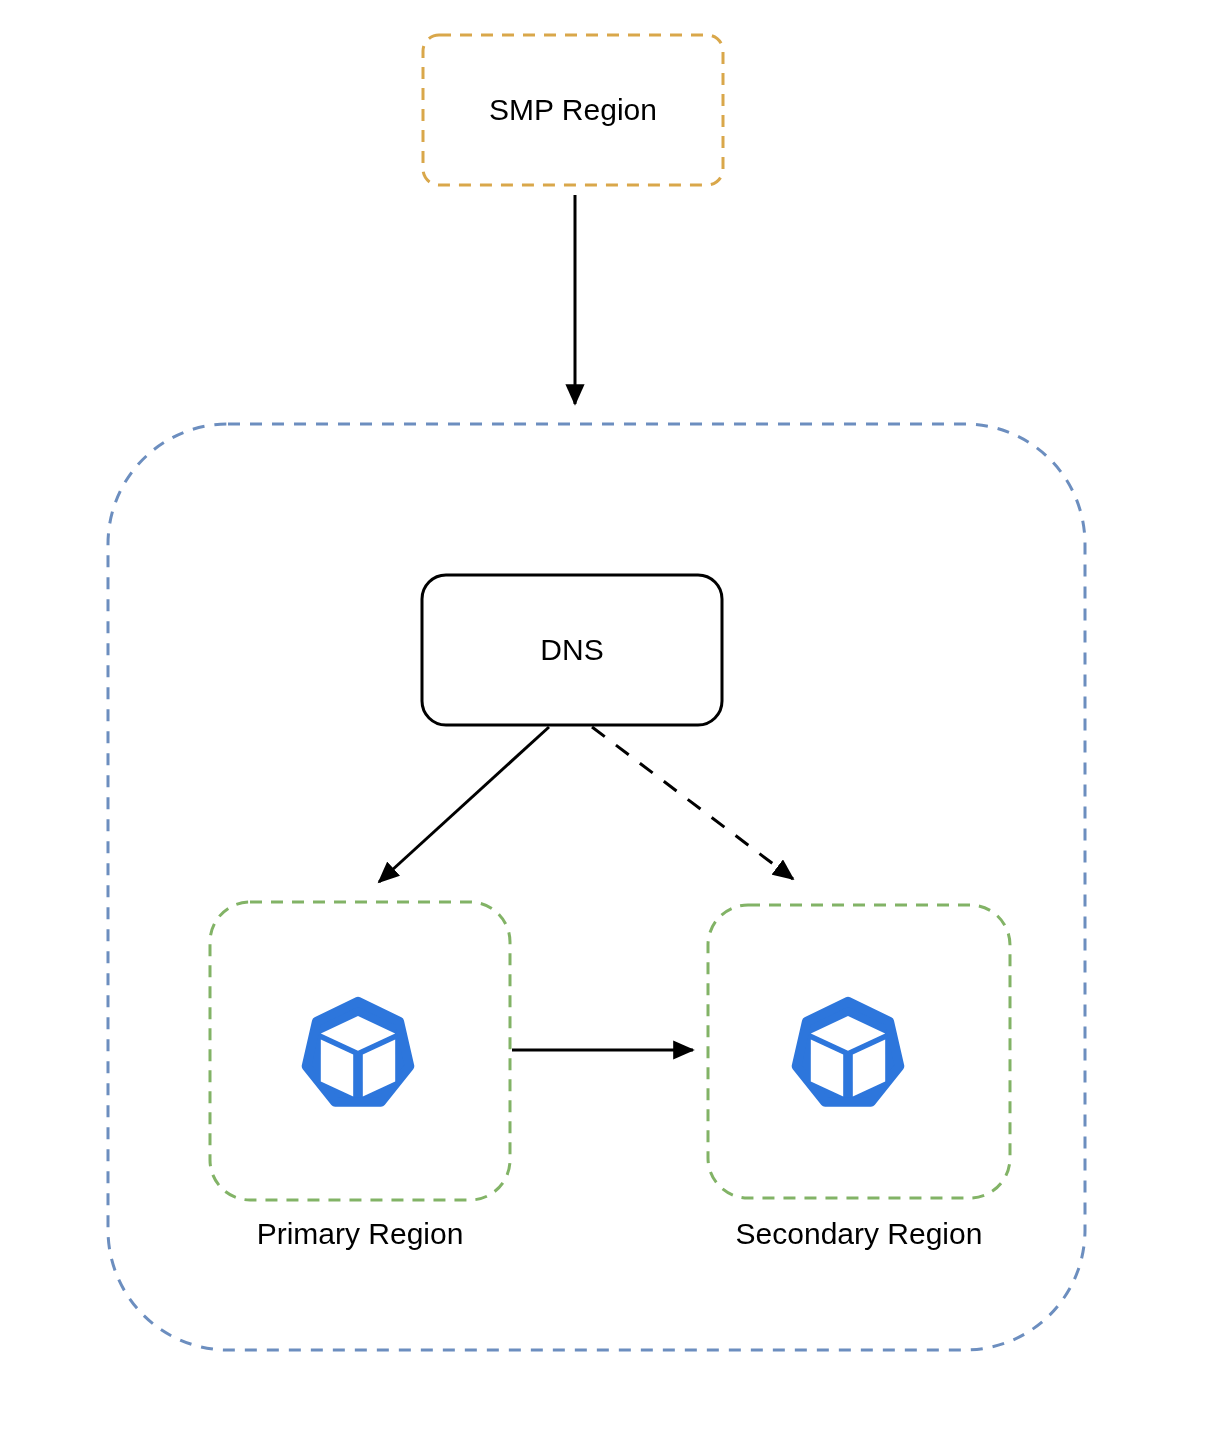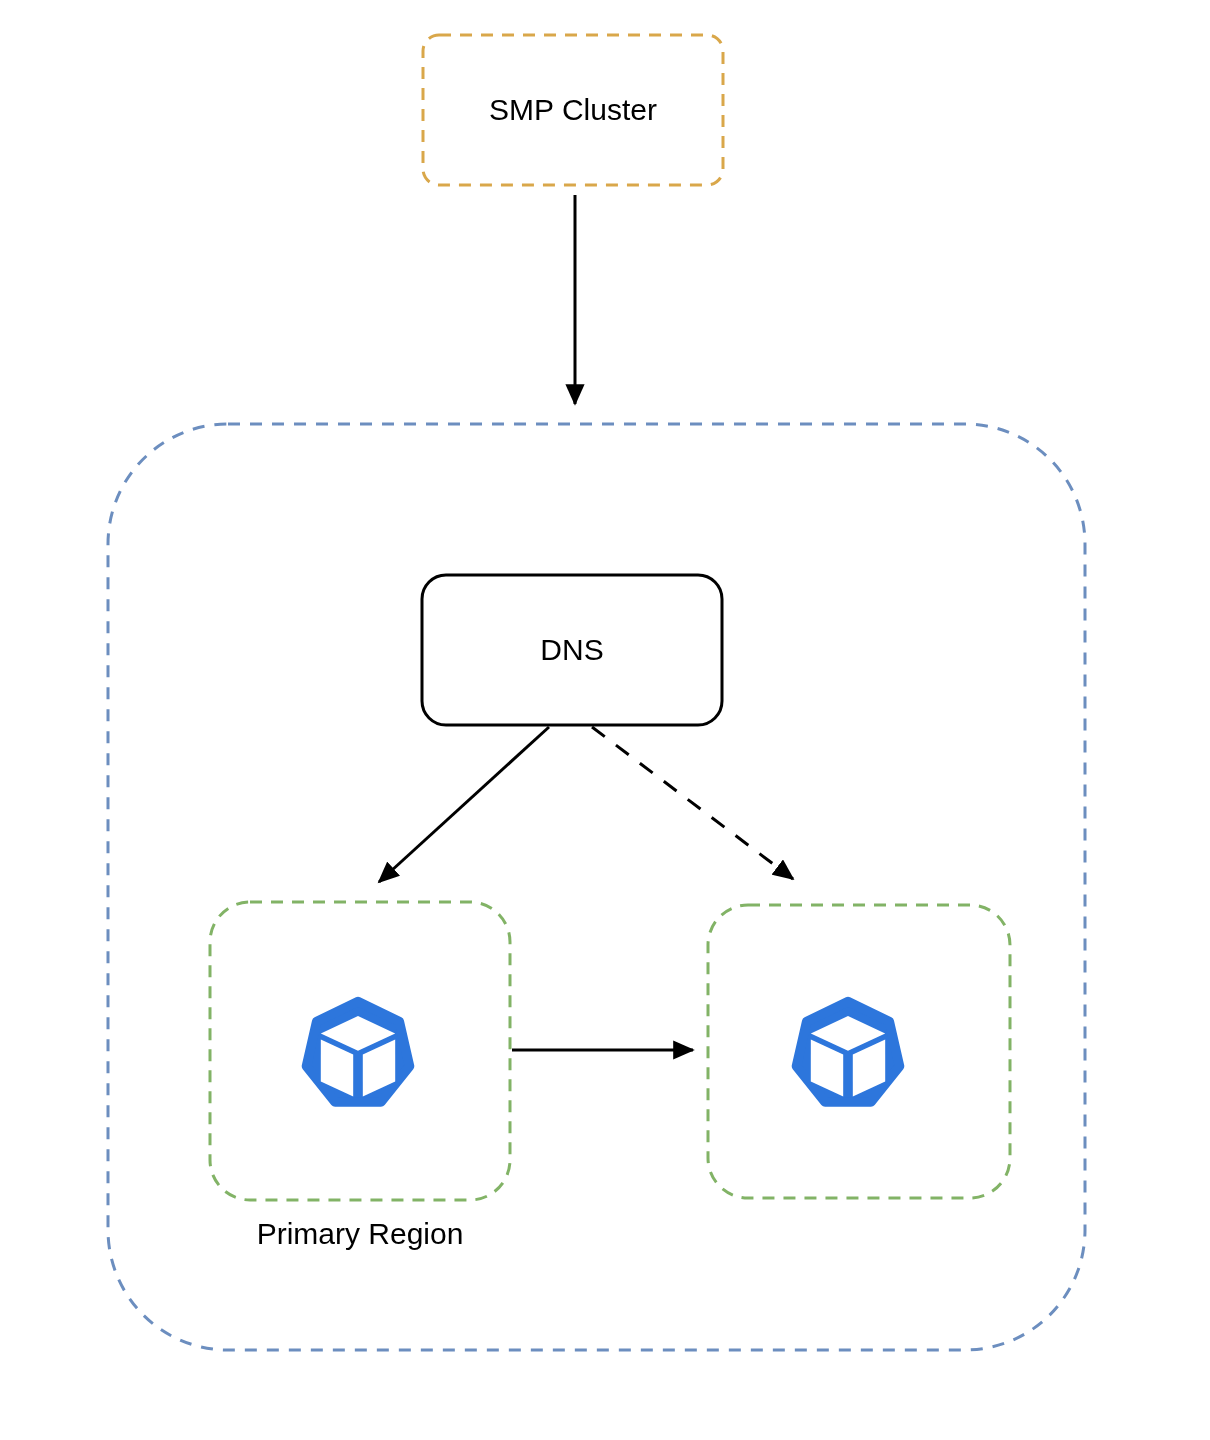--- a/index.html
+++ b/index.html
@@ -74,19 +74,20 @@
     </g>
 
     <g transform="translate(788,992) scale(1.2)">
       <polygon points="50,8 84.4,24.6 92.9,61.8 69.1,91.7 30.9,91.7 7.1,61.8 15.6,24.6" fill="#2D76DC" stroke="#2D76DC" stroke-width="8" stroke-linejoin="round"></polygon>
       <polygon points="50,20 81,34.5 50,49 19,34.5" fill="#FFFFFF"></polygon>
       <polygon points="19,39.5 46,52 46,87 19,74.5" fill="#FFFFFF"></polygon>
       <polygon points="81,39.5 54,52 54,87 81,74.5" fill="#FFFFFF"></polygon>
     </g>
   </svg>
 
-  <div class="node-label label-smp">SMP Cluster</div>
+  <div class="node-label label-smp">SMP Region</div>
 
   <div class="node-label label-primary">Primary Region</div>
 
   <div class="node-label label-dns">DNS</div>
 
+  <div class="node-label label-secondary">Secondary Region</div>
 </div>
 
 </body></html>

